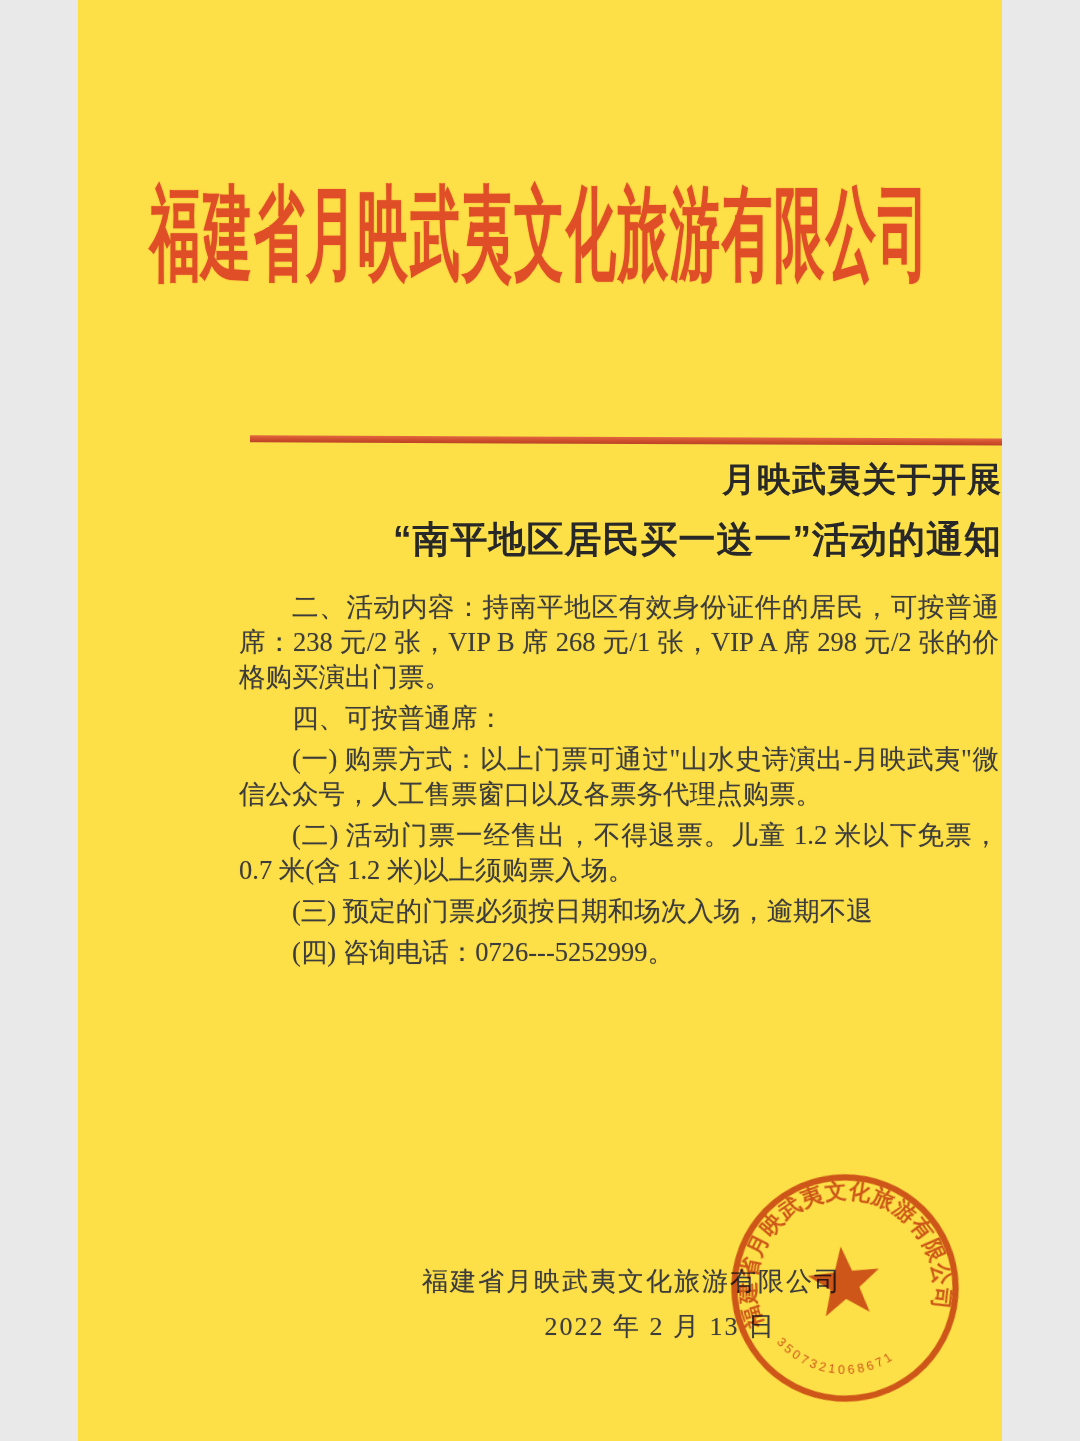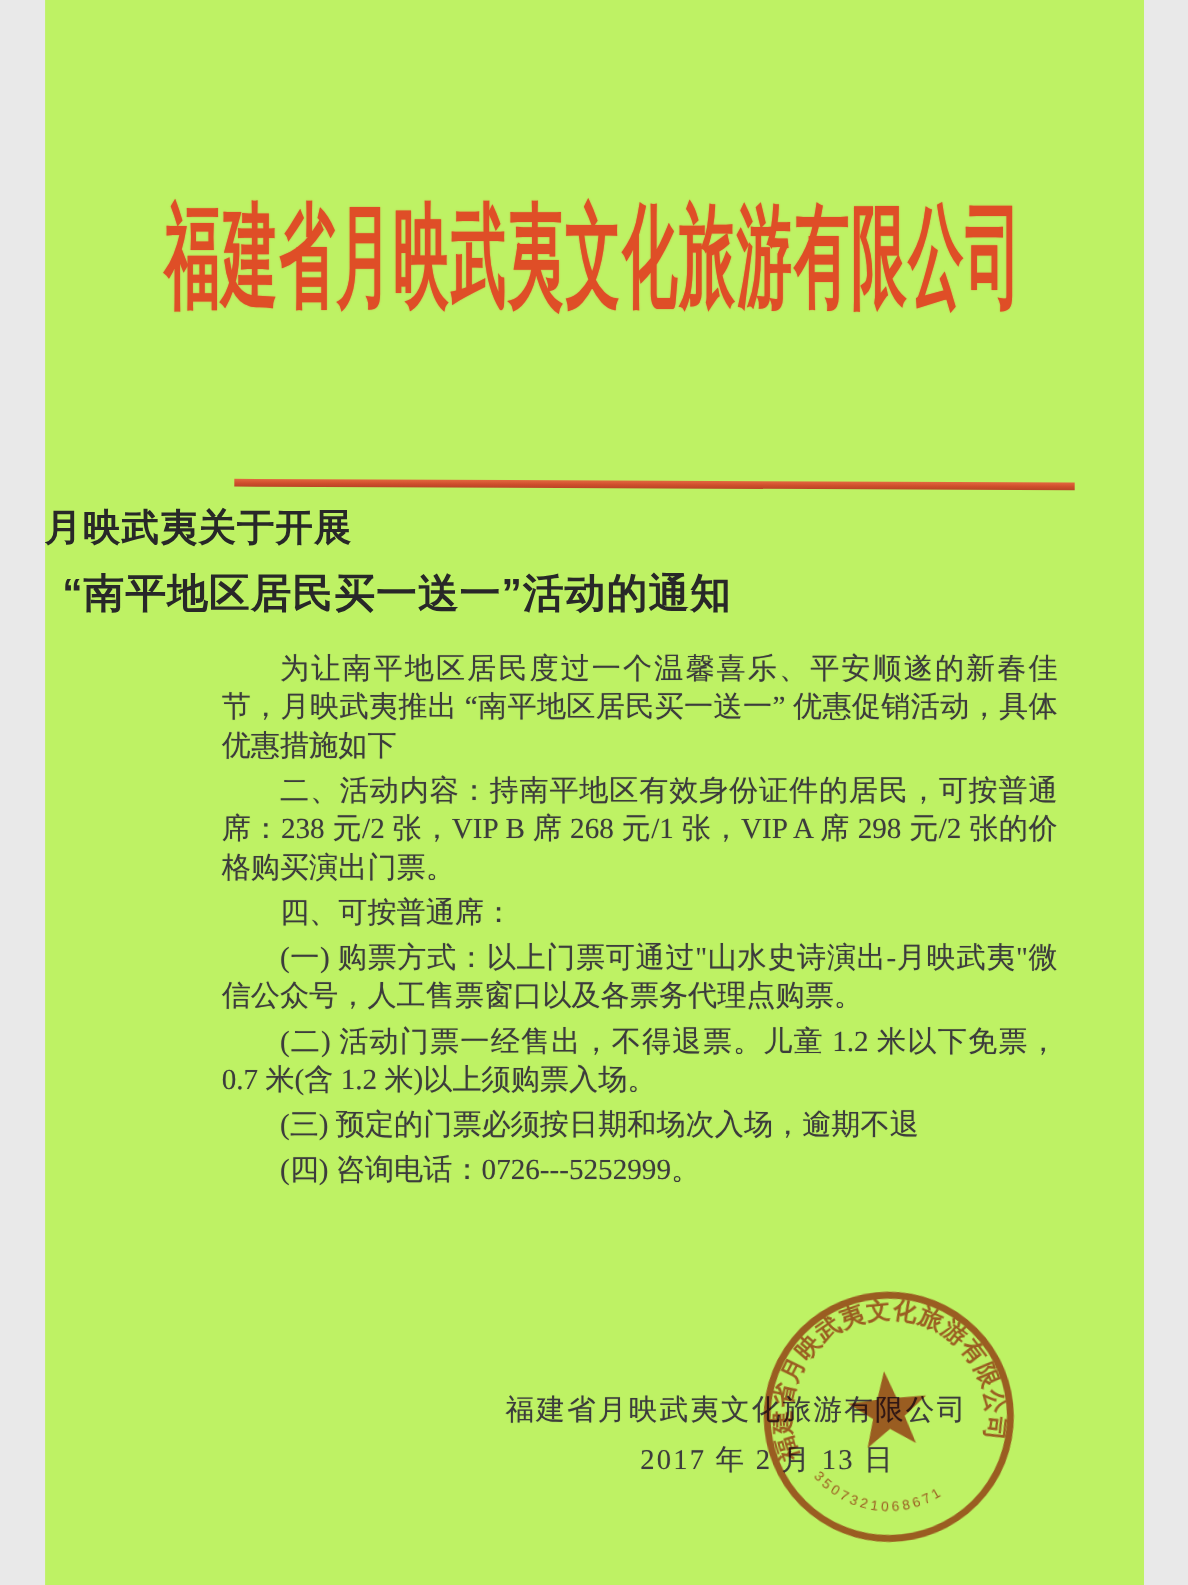--- a/index.html
+++ b/index.html
@@ -1,20 +1,20 @@
 <!DOCTYPE html>
 <html><head>
 <meta charset="utf-8">
 <style>
   html,body { margin:0; padding:0; background:#e9e9e9; }
   .page {
     position:relative;
-    width:999px; height:1441px;
+    width:924px; height:1441px;
     margin:0 auto;
-    background:#bef264;
+    background:#fde047;
     overflow:hidden;
     font-family:"Liberation Serif","DejaVu Serif",serif;
   }
 
   
   .letterhead {
     position:absolute; top:166px; left:0; width:100%;
     text-align:center;
   }
   .letterhead .stretch {
@@ -30,21 +30,21 @@
 
   .red-rule {
     position:absolute; top:437px; left:172px;
     width:764px; height:7px;
     background:linear-gradient(180deg,#e2683f 0%,#cf4e2c 55%,#b94526 100%);
     transform:rotate(0.25deg);
   }
 
   .doc-title {
     position:absolute; top:457px; left:0; width:100%;
-    text-align:left;
+    text-align:right;
     color:#282828;
     font-family:"Liberation Sans","DejaVu Sans",sans-serif;
     font-weight:700;
   }
   .doc-title .line1 { font-size:34px; letter-spacing:1px; }
   .doc-title .line2 { font-size:37px; margin-top:12px; letter-spacing:1px;padding-left:16px; }
 
   .doc-body {
     position:absolute; top:590px; left:161px;
     width:760px;
@@ -85,31 +85,30 @@
   </div>
 
   <div class="red-rule"></div>
 
   <div class="doc-title">
     <div class="line1">月映武夷关于开展</div>
     <div class="line2">“南平地区居民买一送一”活动的通知</div>
   </div>
 
   <div class="doc-body">
-    <p>为让南平地区居民度过一个温馨喜乐、平安顺遂的新春佳节，月映武夷推出 “南平地区居民买一送一” 优惠促销活动，具体优惠措施如下</p>
     <p>二、活动内容：持南平地区有效身份证件的居民，可按普通席：238 元/2 张，VIP B 席 268 元/1 张，VIP A 席 298 元/2 张的价格购买演出门票。</p>
     <p>四、可按普通席：</p>
     <p>(一) 购票方式：以上门票可通过"山水史诗演出-月映武夷"微信公众号，人工售票窗口以及各票务代理点购票。</p>
     <p>(二) 活动门票一经售出，不得退票。儿童 1.2 米以下免票，0.7 米(含 1.2 米)以上须购票入场。</p>
     <p>(三) 预定的门票必须按日期和场次入场，逾期不退</p>
     <p>(四) 咨询电话：0726---5252999。</p>
   </div>
 
   <div class="sig-company">福建省月映武夷文化旅游有限公司</div>
-  <div class="sig-date">2017 年 2 月 13 日</div>
+  <div class="sig-date">2022 年 2 月 13 日</div>
 
   <svg class="seal" viewBox="0 0 232 232" xmlns="http://www.w3.org/2000/svg">
     <defs>
       <path id="sealNameArc" d="M 35,145 A 86,86 0 1 1 197,145" fill="none"></path>
       <path id="sealCodeArc" d="M 42,156 A 86,86 0 0 0 190,156" fill="none"></path>
     </defs>
     <g fill="none" stroke="#c74634">
       <circle cx="116" cy="116" r="106" stroke-width="6"></circle>
     </g>
     <polygon fill="#c74634" stroke="none" points="116,76 124.5,100.3 150.2,100.9 129.8,116.5 137.2,141.1 116,126.5 94.8,141.1 102.2,116.5 81.8,100.9 107.5,100.3"></polygon>

